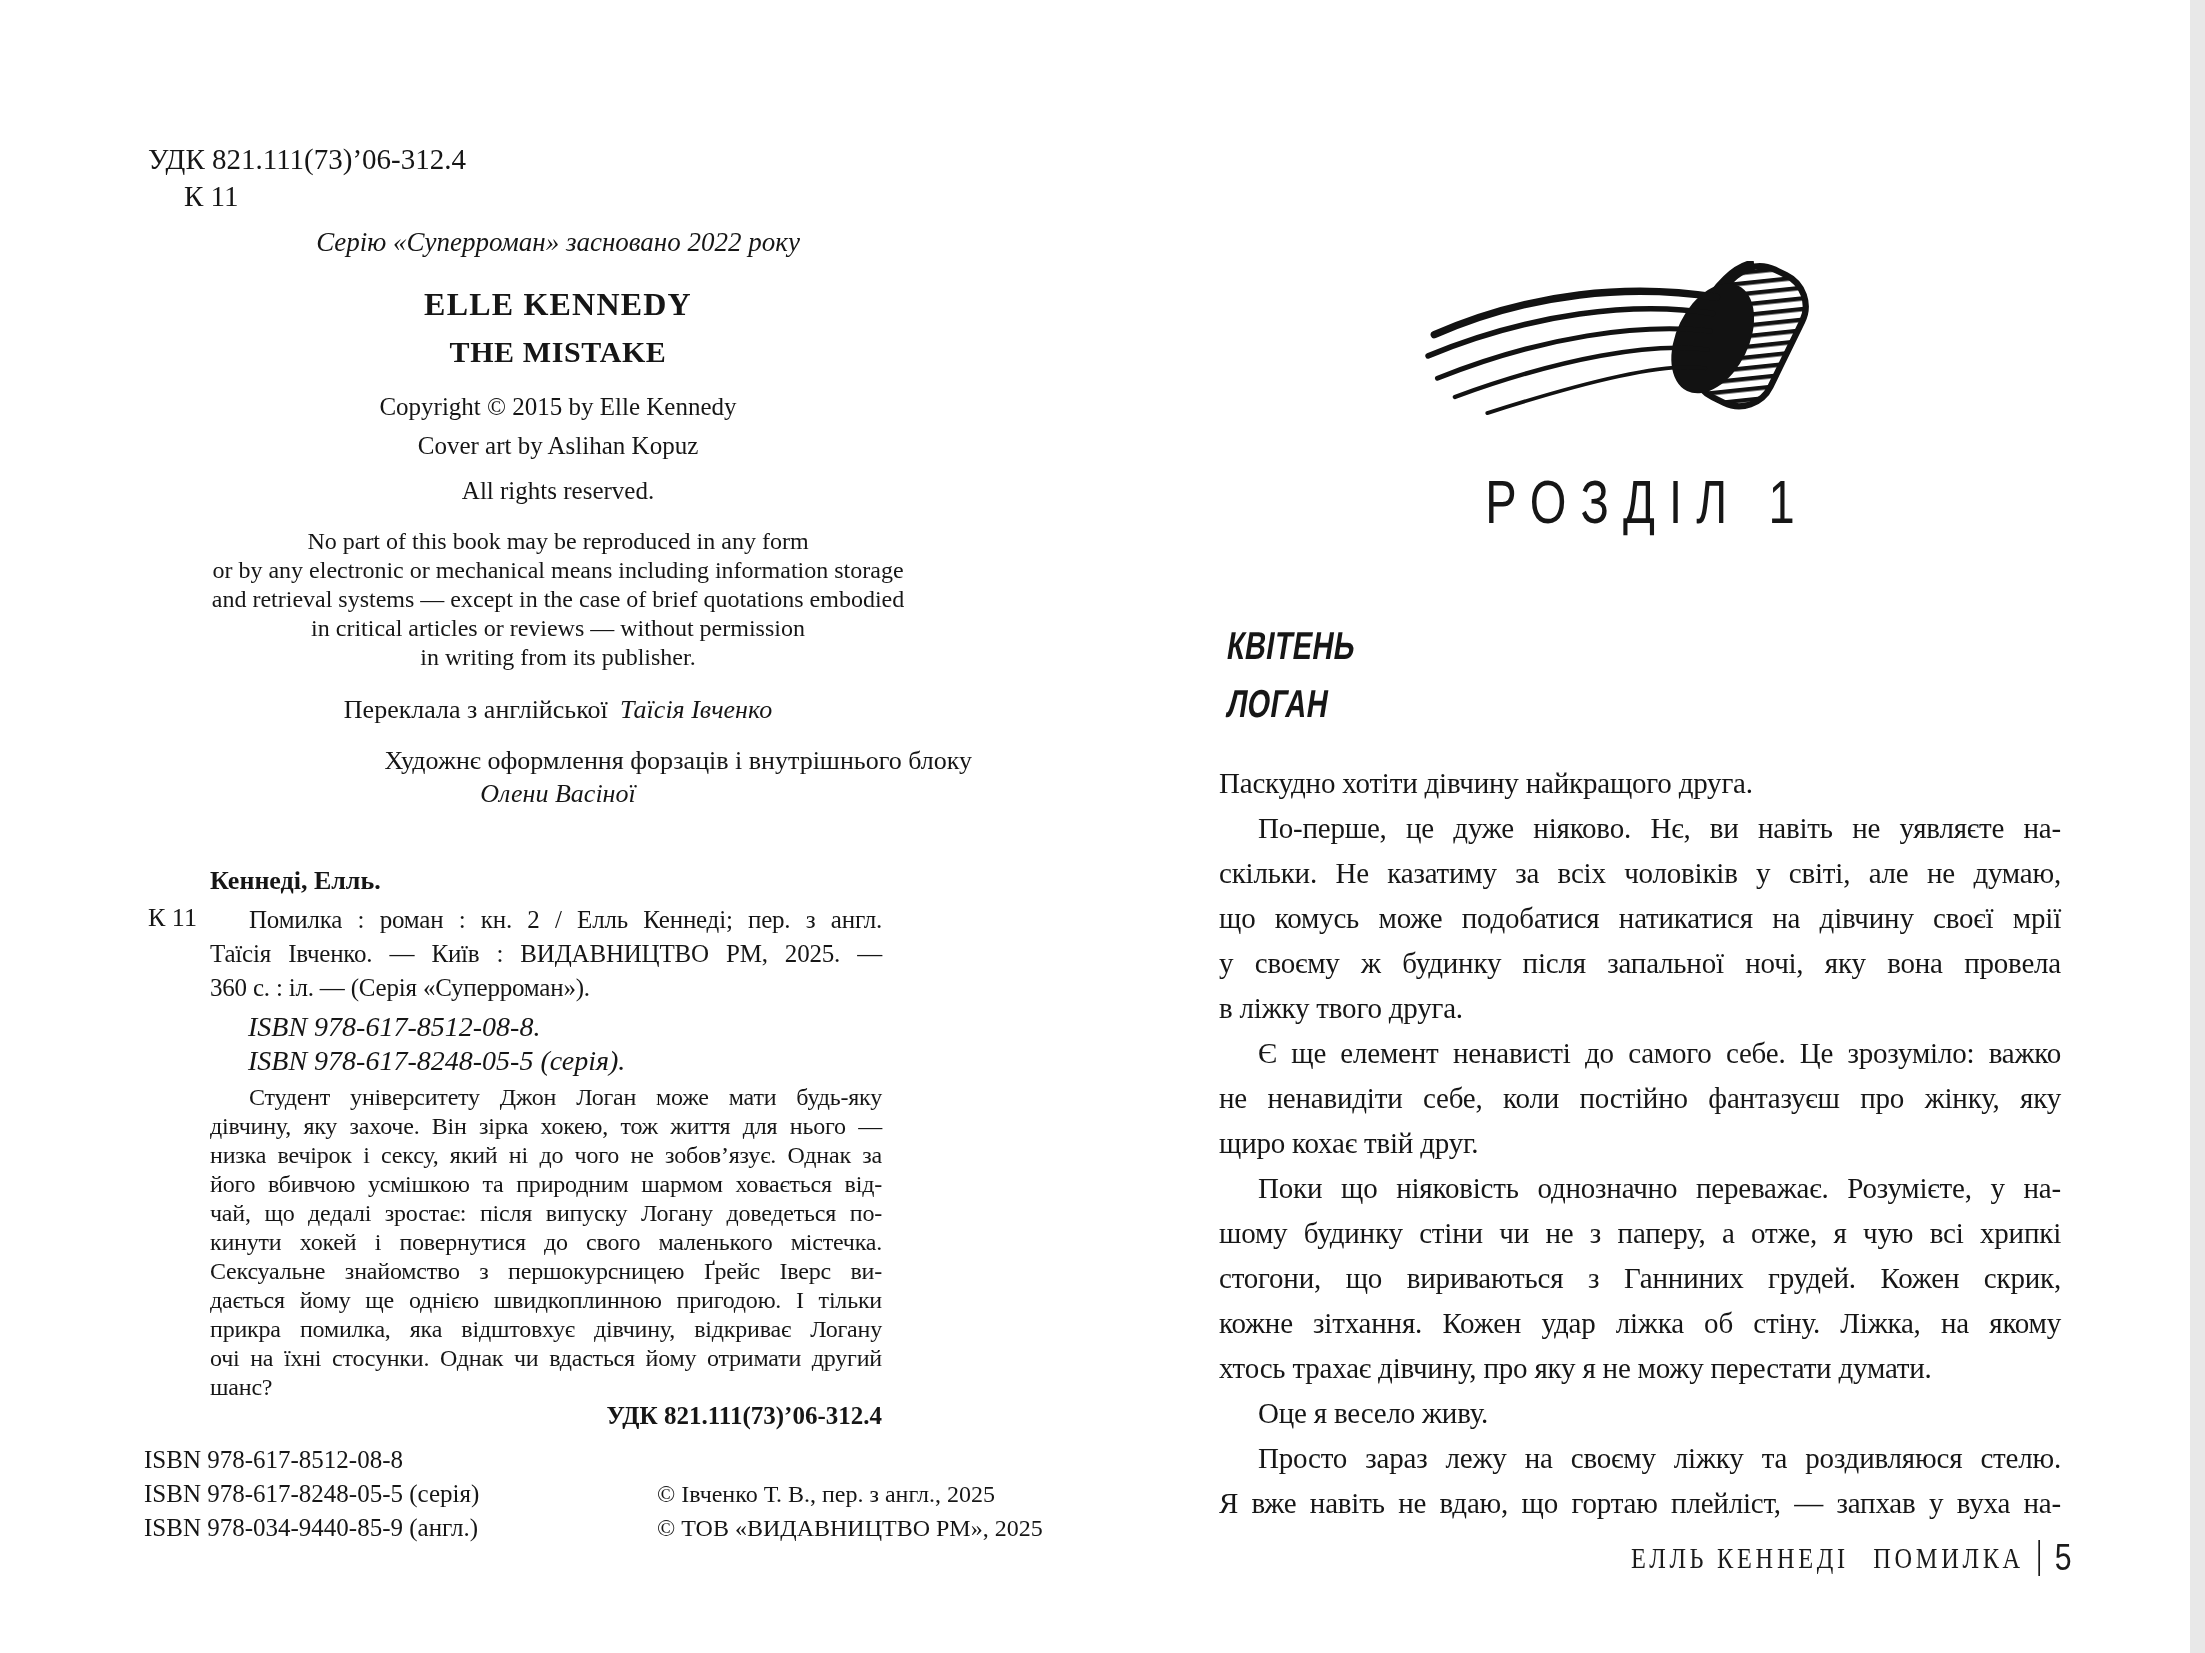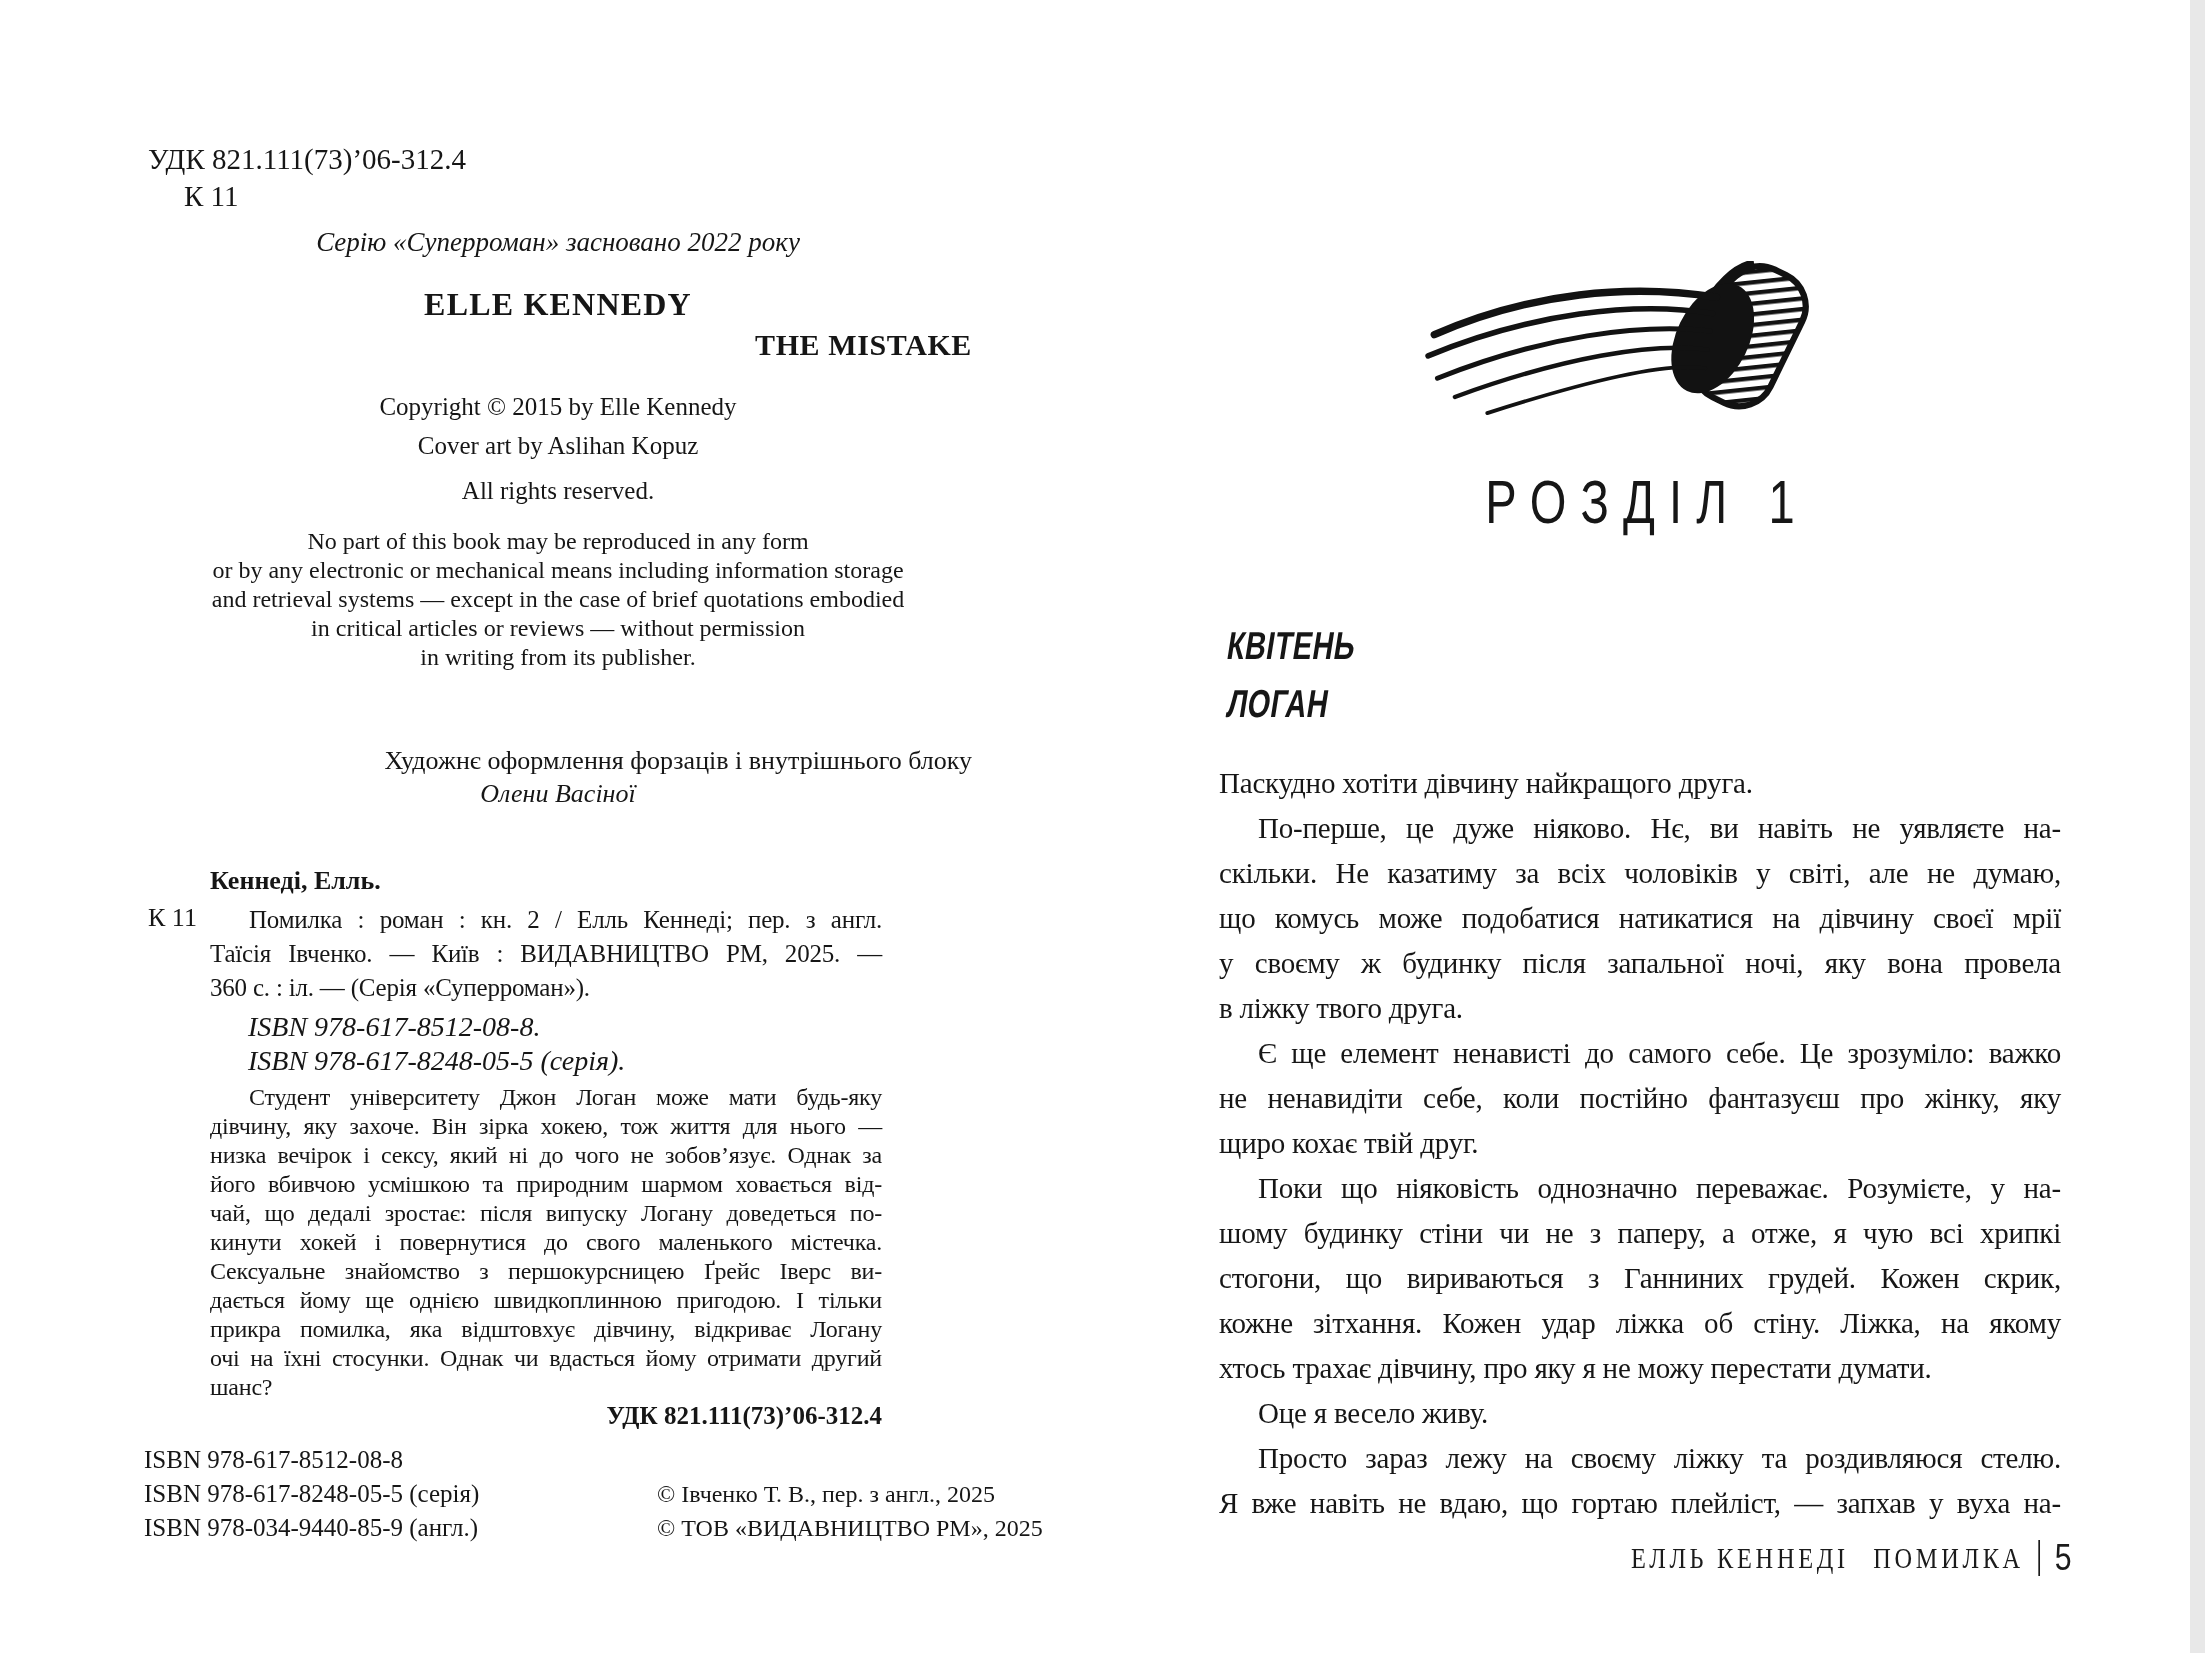--- a/index.html
+++ b/index.html
@@ -8,21 +8,21 @@
   .ab{position:absolute;}
   .lcenter{left:144px;width:828px;text-align:center;}
   .just{text-align:justify;text-align-last:justify;}
   .indent{text-indent:39px;}
 
   
   #udk-top{left:148px;top:141px;font-size:29px;line-height:37px;}
   #udk-top .code{padding-left:36px;}
   #series-note{top:227px;font-style:italic;font-size:27px;}
   #author-en{top:286px;font-size:32px;font-weight:bold;letter-spacing:1.2px;}
-  #title-en{top:328px;font-size:30px;font-weight:bold;letter-spacing:0.6px;text-align:right;}
+  #title-en{top:335px;font-size:30px;font-weight:bold;letter-spacing:0.6px;}
   #copyright-line{top:393px;font-size:25px;}
   #cover-art-line{top:432px;font-size:25px;}
   #rights-reserved{top:477px;font-size:25px;}
   #rights-block{top:527px;font-size:24px;line-height:29px;}
   #translator-line{top:695px;font-size:26px;}
   #translator-line .name{font-style:italic;margin-left:12.4px;}
   #design-line{top:746px;font-size:26px;text-align:right;}
   #designer-name{top:779px;font-size:26px;font-style:italic;}
   #catalog-author{left:210px;top:866px;font-size:26px;font-weight:bold;}
   #catalog-code{left:148px;top:903px;font-size:26px;}
@@ -68,20 +68,23 @@
   <div class="ab lcenter" id="rights-reserved">All rights reserved.</div>
 
   <div class="ab lcenter" id="rights-block">
       <div>No part of this book may be reproduced in any form</div>
       <div>or by any electronic or mechanical means including information storage</div>
       <div>and retrieval systems — except in the case of brief quotations embodied</div>
       <div>in critical articles or reviews — without permission</div>
       <div>in writing from its publisher.</div>
     </div>
 
+  <div class="ab lcenter" id="translator-line">
+    <span>Переклала з англійської</span><span class="name">Таїсія Івченко</span>
+  </div>
   <div class="ab lcenter" id="design-line">Художнє оформлення форзаців і внутрішнього блоку</div>
   <div class="ab lcenter" id="designer-name">Олени Васіної</div>
 
   <div class="ab" id="catalog-author">Кеннеді, Елль.</div>
   <div class="ab" id="catalog-code">К 11</div>
   <div class="ab" id="catalog-lines">
       <div class="indent just">Помилка : роман : кн. 2 / Елль Кеннеді; пер. з англ.</div>
       <div class="just">Таїсія Івченко. — Київ : ВИДАВНИЦТВО РМ, 2025. —</div>
       <div>360 с. : іл. — (Серія «Суперроман»).</div>
     </div>

